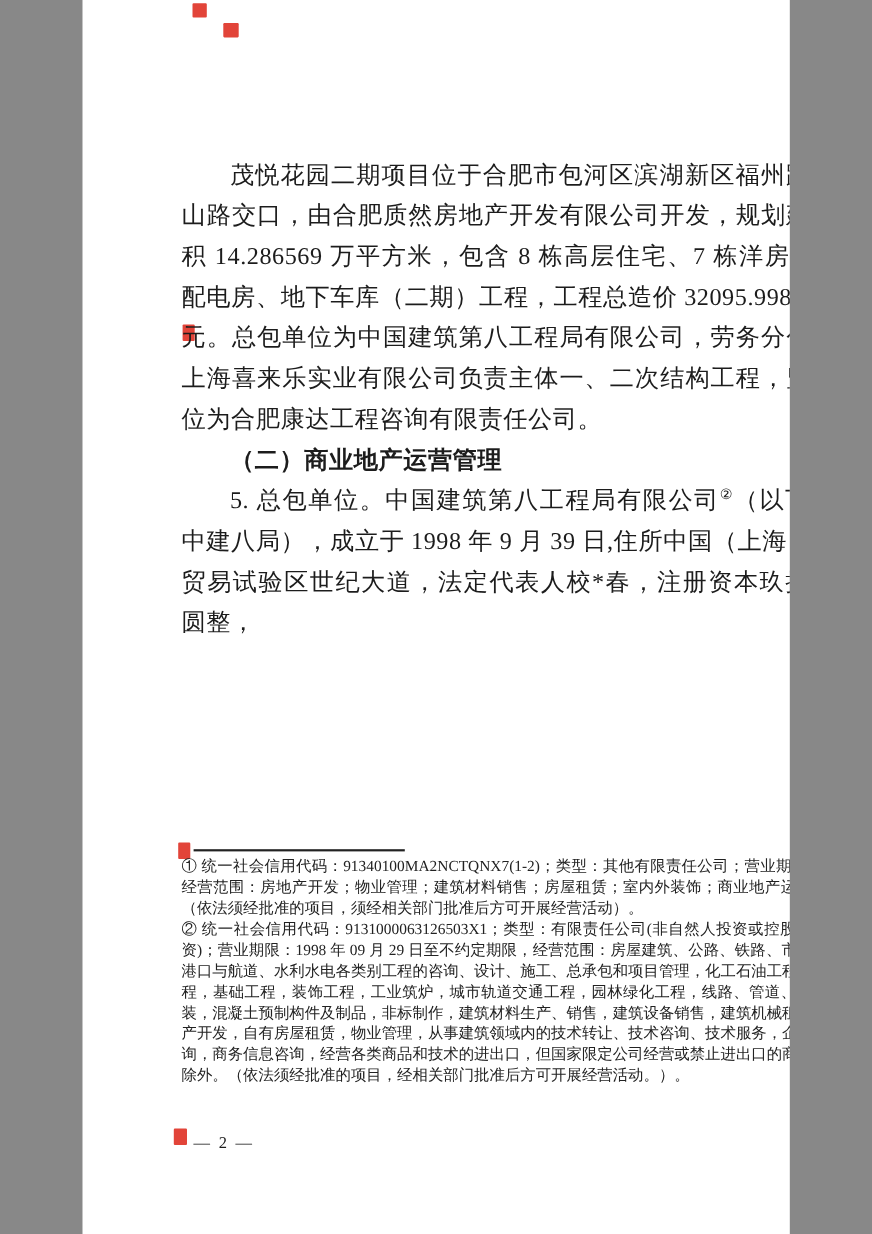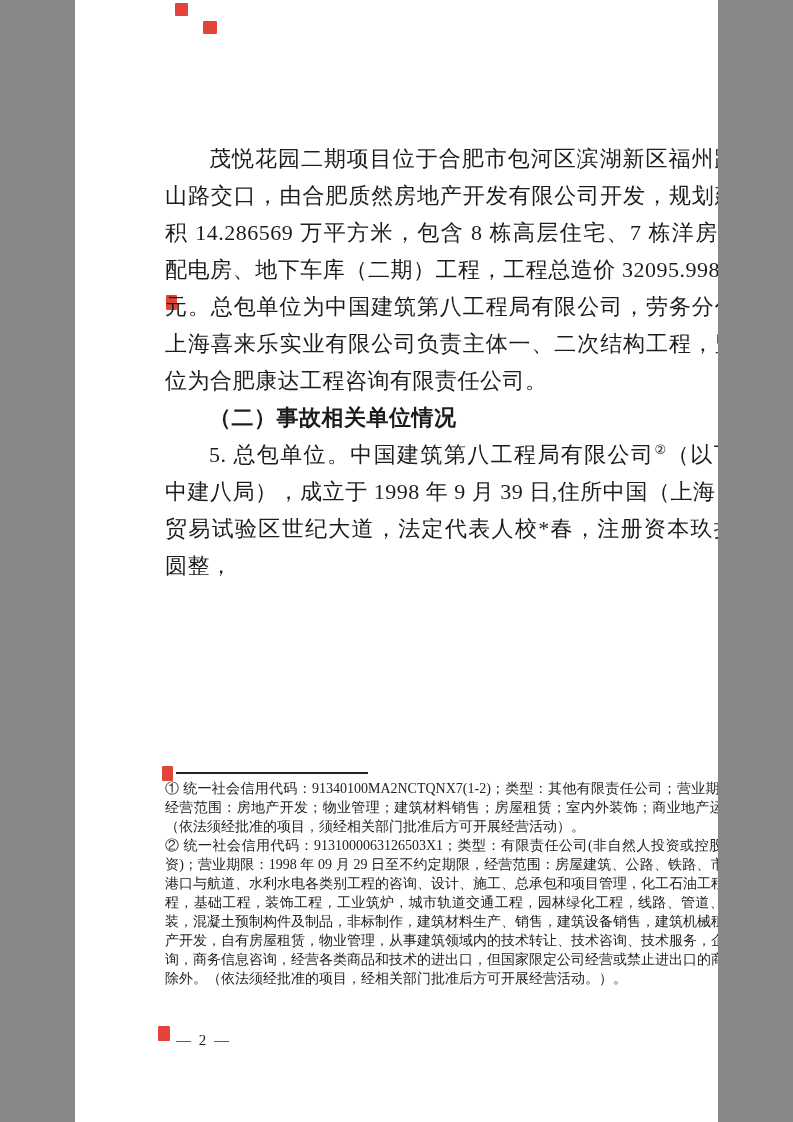--- a/index.html
+++ b/index.html
@@ -75,21 +75,21 @@
 <div class="page">
 
   <span class="red-mark m1" style="background-color: rgb(224, 52, 40);"></span>
   <span class="red-mark m2" style="background-color: rgb(224, 52, 40);"></span>
   <span class="red-mark m3" style="background-color: rgb(224, 52, 40);"></span>
   <span class="red-mark m4" style="background-color: rgb(224, 52, 40);"></span>
   <span class="red-mark m5" style="background-color: rgb(224, 52, 40);"></span>
 
   <div class="content">
     <p>茂悦花园二期项目位于合肥市包河区滨湖新区福州路与崇山路交口，由合肥质然房地产开发有限公司开发，规划建筑面积 14.286569 万平方米，包含 8 栋高层住宅、7 栋洋房、1 栋配电房、地下车库（二期）工程，工程总造价 32095.998965 万元。总包单位为中国建筑第八工程局有限公司，劳务分包单位上海喜来乐实业有限公司负责主体一、二次结构工程，监理单位为合肥康达工程咨询有限责任公司。</p>
-    <p class="heading">（二）事故相关单位情况</p>
+    <p class="heading">（二）商业地产运营管理</p>
     <p><span>5. 总包单位。中国建筑第八工程局有限公司</span><span class="sup">②</span><span>（以下简称中建八局），成立于 1998 年 9 月 39 日,住所中国（上海）自由贸易试验区世纪大道，法定代表人校*春，注册资本玖拾伍亿圆整，</span></p>
   </div>
 
   <div class="fn-sep"></div>
 
   <div class="footnotes">
     <p class="fn">① 统一社会信用代码：91340100MA2NCTQNX7(1-2)；类型：其他有限责任公司；营业期限/长期，经营范围：房地产开发；物业管理；建筑材料销售；房屋租赁；室内外装饰；商业地产运营管理。（依法须经批准的项目，须经相关部门批准后方可开展经营活动）。</p>
     <p class="fn">② 统一社会信用代码：9131000063126503X1；类型：有限责任公司(非自然人投资或控股的法人独资)；营业期限：1998 年 09 月 29 日至不约定期限，经营范围：房屋建筑、公路、铁路、市政公用、港口与航道、水利水电各类别工程的咨询、设计、施工、总承包和项目管理，化工石油工程，电力工程，基础工程，装饰工程，工业筑炉，城市轨道交通工程，园林绿化工程，线路、管道、设备的安装，混凝土预制构件及制品，非标制作，建筑材料生产、销售，建筑设备销售，建筑机械租赁，房地产开发，自有房屋租赁，物业管理，从事建筑领域内的技术转让、技术咨询、技术服务，企业管理咨询，商务信息咨询，经营各类商品和技术的进出口，但国家限定公司经营或禁止进出口的商品及技术除外。（依法须经批准的项目，经相关部门批准后方可开展经营活动。）。</p>
   </div>
 

